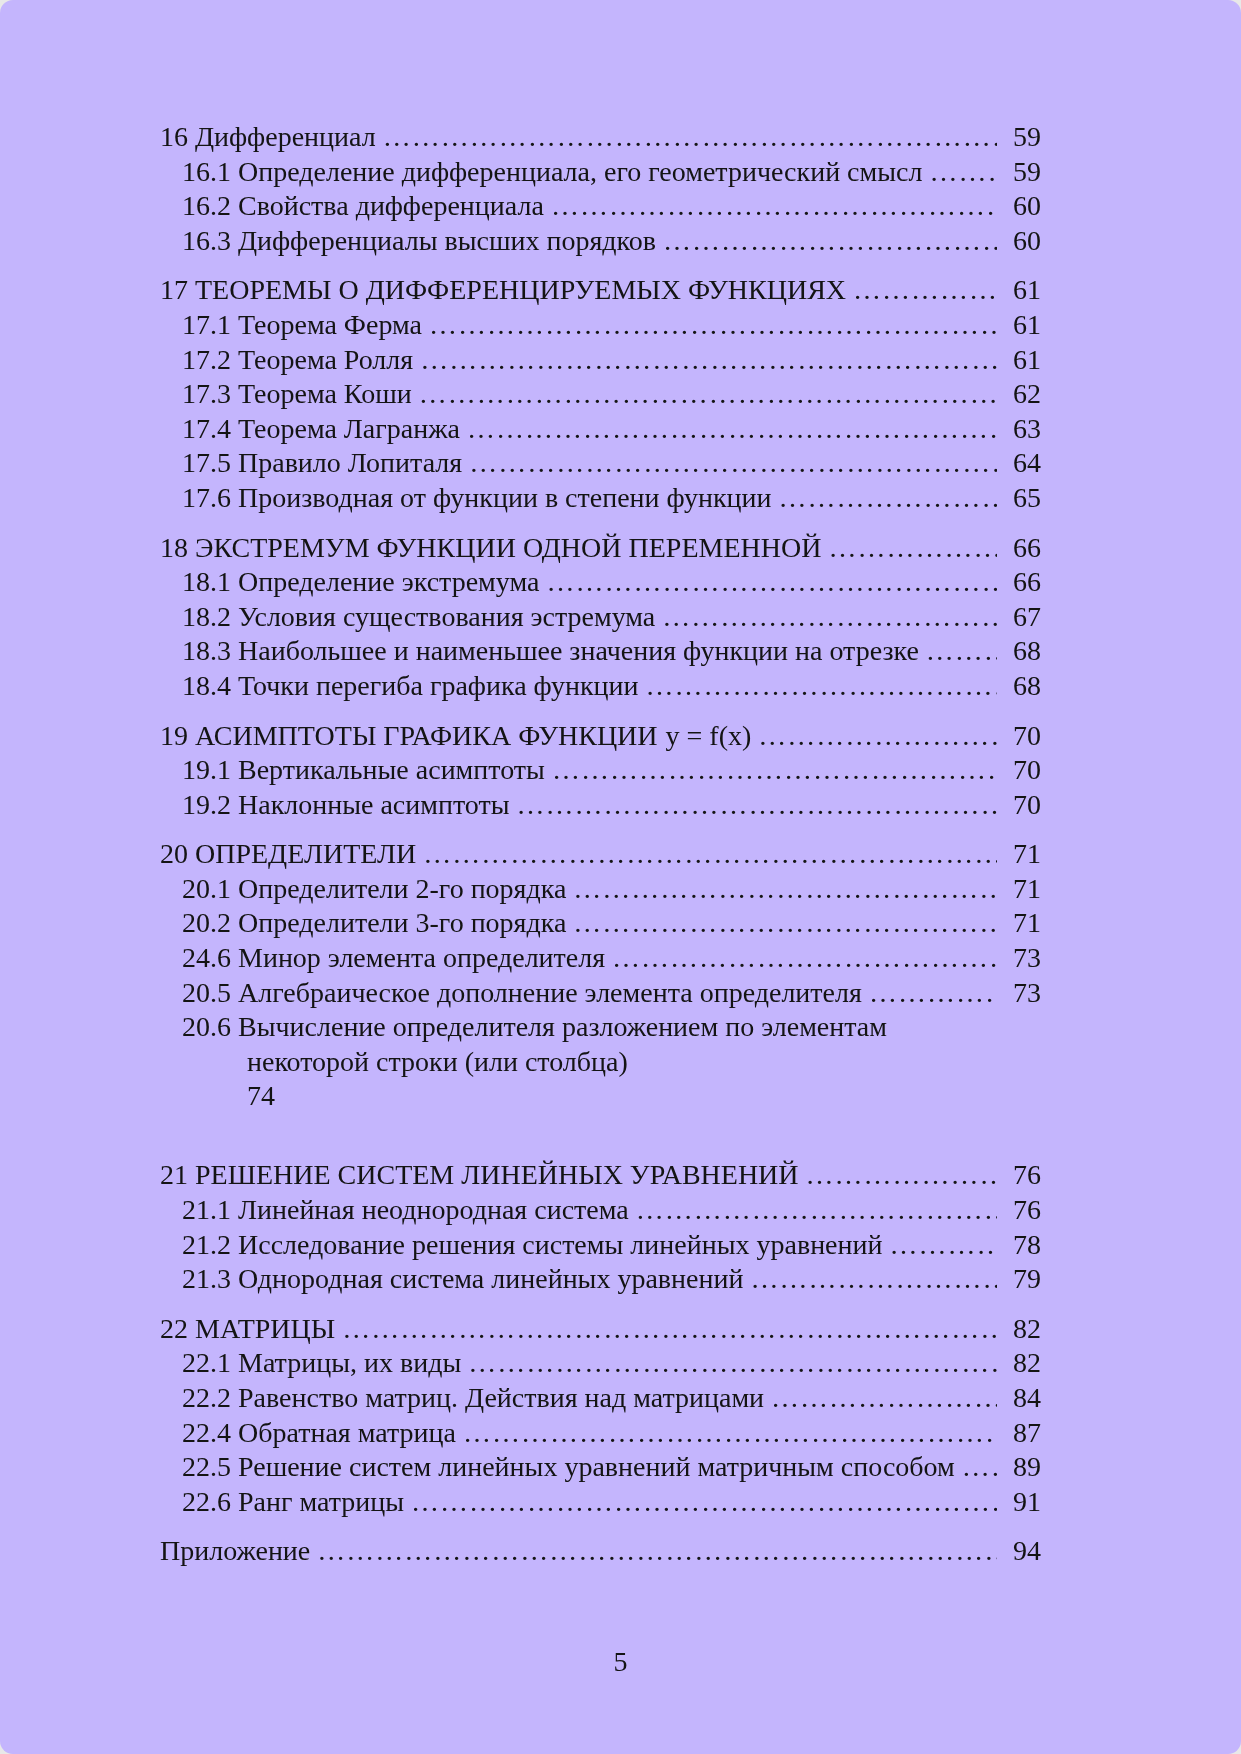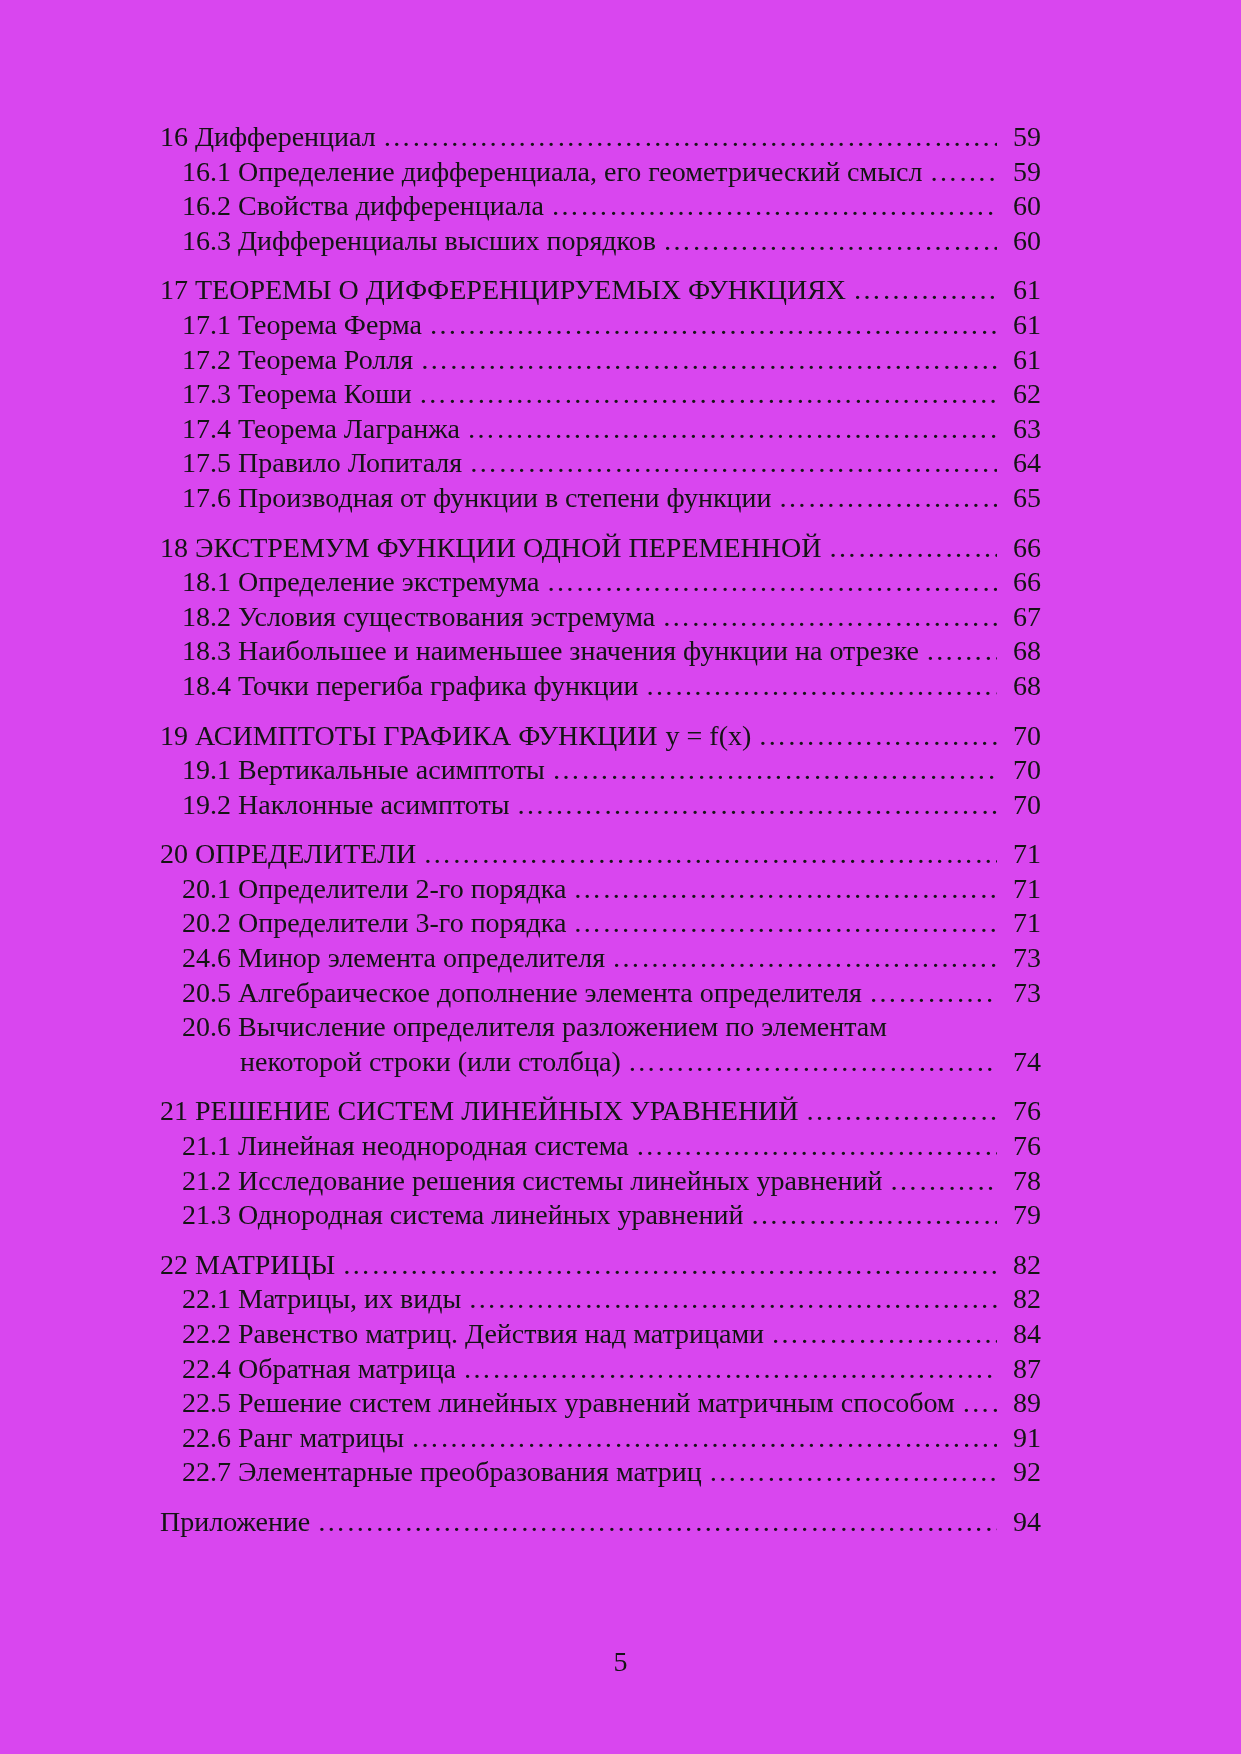--- a/index.html
+++ b/index.html
@@ -4,42 +4,43 @@
 <style>
   html, body { margin: 0; padding: 0; }
   body {
     background: #e8e8e8;
     font-family: "Liberation Serif", "DejaVu Serif", serif;
   }
   .sheet {
     position: relative;
     width: 1241px;
     height: 1754px;
-    background: #d946ef;
+    background: #c4b5fd;
     color: #141414;
     overflow: hidden;
     margin: 0 auto;
+    border-radius: 13px;
   }
   .toc {
     position: absolute;
     top: 120px;
     left: 160px;
     right: 164px;
   }
   .group + .group { margin-top: 15px; }
   .row {
     display: flex;
     align-items: baseline;
     line-height: 34.6px;
     font-size: 28px;
     white-space: nowrap;
   }
   .row .t { flex: 0 0 auto; white-space: pre; }
   .lvl1 { padding-left: 22px; }
-  .cont { padding-left: 80px; }
+  .cont { padding-left: 80px; flex-direction: column; }
   .math { margin-left: 8px; flex: 0 0 auto; }
   .leader {
     flex: 1 1 0;
     min-width: 10px;
     overflow: hidden;
     margin-left: 7px;
     margin-right: 16px;
   }
   .leader::after {
     content: "………………………………………………………………………………………………………………………………………………";
@@ -250,25 +251,20 @@
         <div class="row lvl1">
           <span class="t">22.5 Решение систем линейных уравнений матричным способом</span>
           <span class="leader"></span>
           <span class="page">89</span>
         </div>
         <div class="row lvl1">
           <span class="t">22.6 Ранг матрицы</span>
           <span class="leader"></span>
           <span class="page">91</span>
         </div>
-        <div class="row lvl1">
-          <span class="t">22.7 Элементарные преобразования матриц</span>
-          <span class="leader"></span>
-          <span class="page">92</span>
-        </div>
       </div>
       <div class="group">
         <div class="row lvl0">
           <span class="t">Приложение</span>
           <span class="leader"></span>
           <span class="page">94</span>
         </div>
       </div>
     </main>
   <div class="footer">5</div>

